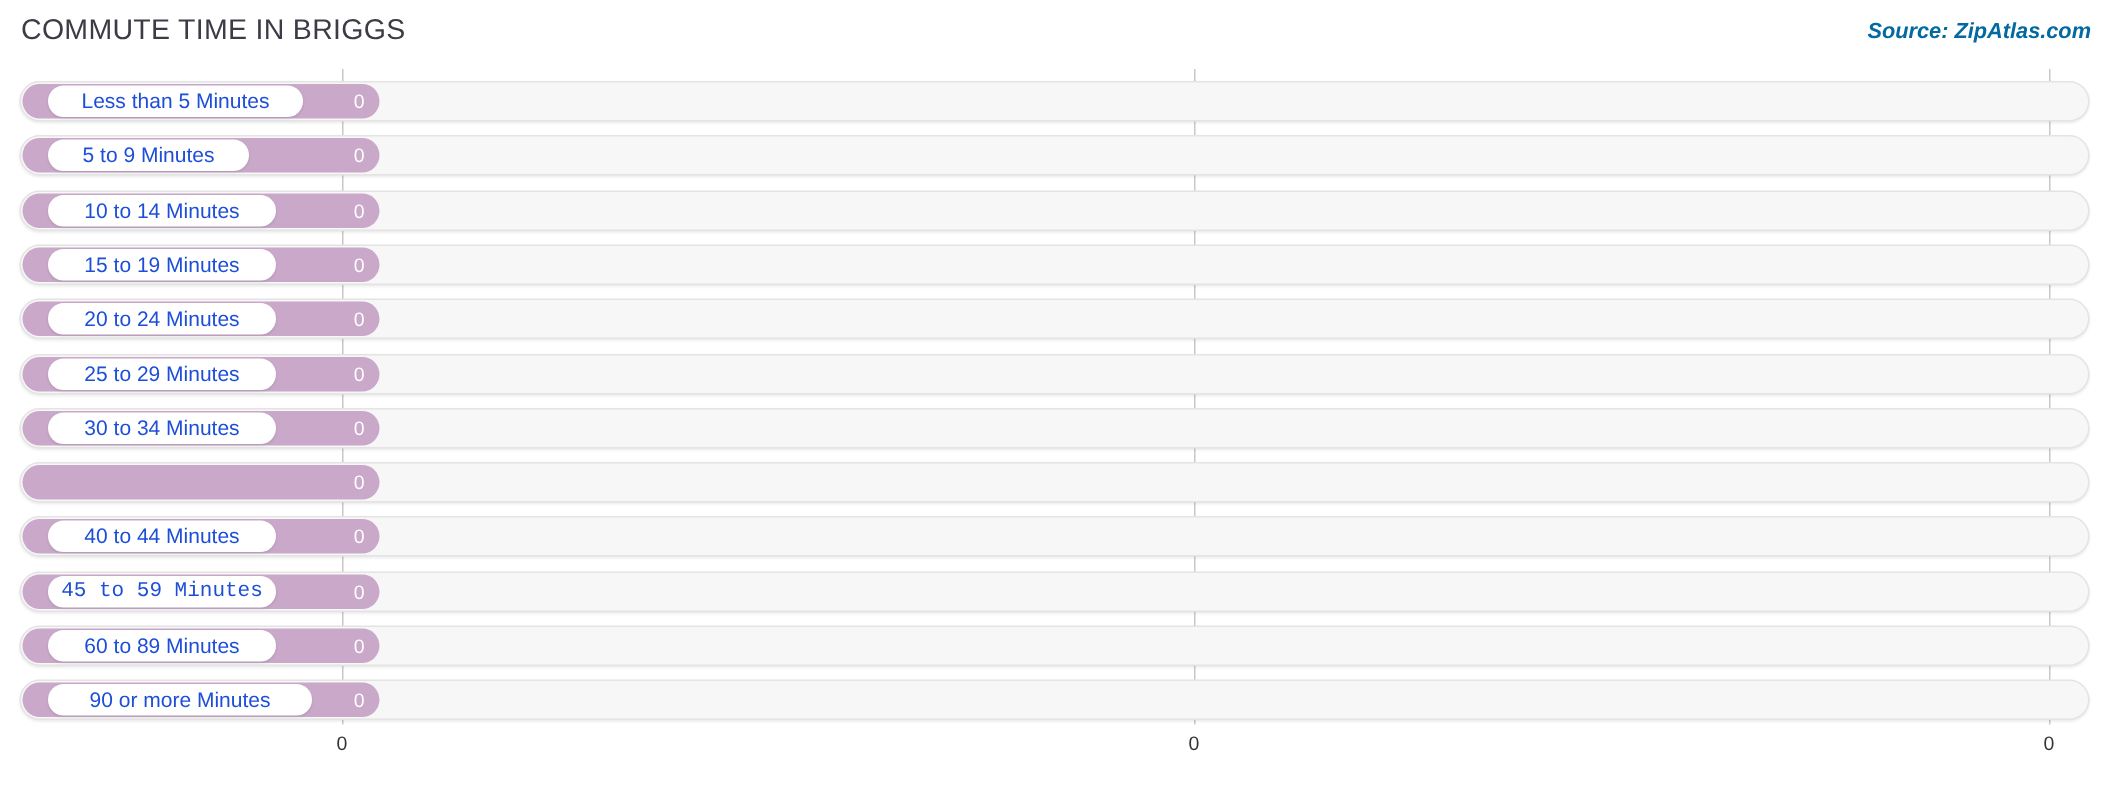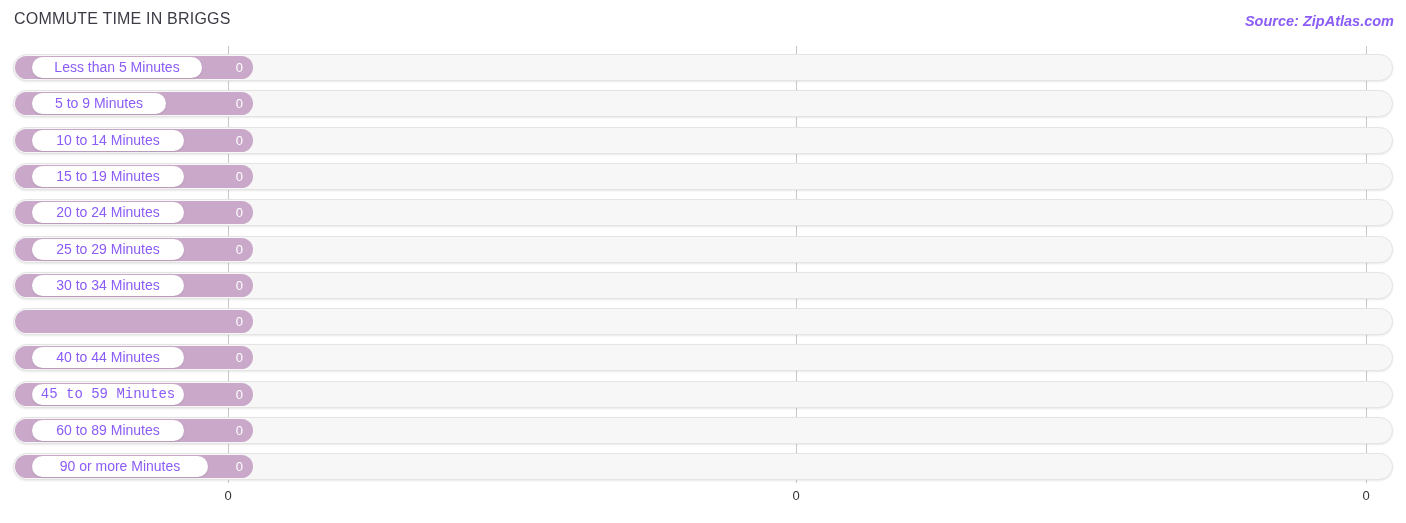--- a/index.html
+++ b/index.html
@@ -19,35 +19,35 @@
   #header {
     position: absolute;
     left: 0; top: 0;
     width: 1406px;
     height: 46px;
   }
   #chart-title {
     position: absolute;
     left: 14px;
     top: 10px;
-    font-size: 16px;
+    font-size: 19px;
     letter-spacing: 0.2px;
     color: #3c3c46;
     font-weight: 400;
     white-space: nowrap;
     text-align: right;
   }
   #source-label {
     position: absolute;
     right: 12px;
     top: 13px;
     font-size: 14.5px;
     font-style: italic;
     font-weight: bold;
-    color: #8b5cf6;
+    color: #0369a1;
     white-space: nowrap;
   }
 
   
   #plot {
     position: absolute;
     left: 0;
     top: 46px;
     width: 1406px;
     height: 437px;
@@ -115,21 +115,21 @@
   }
 
   .label-text {
     position: absolute;
     left: 0; top: 0;
     width: 100%;
     height: 21px;
     line-height: 21px;
     text-align: center;
     font-size: 14px;
-    color: #8b5cf6;
+    color: #1d4ed8;
     white-space: nowrap;
   }
 
   
   #axis {
     position: absolute;
     left: 0;
     top: 483px;
     width: 1406px;
     height: 40px;

